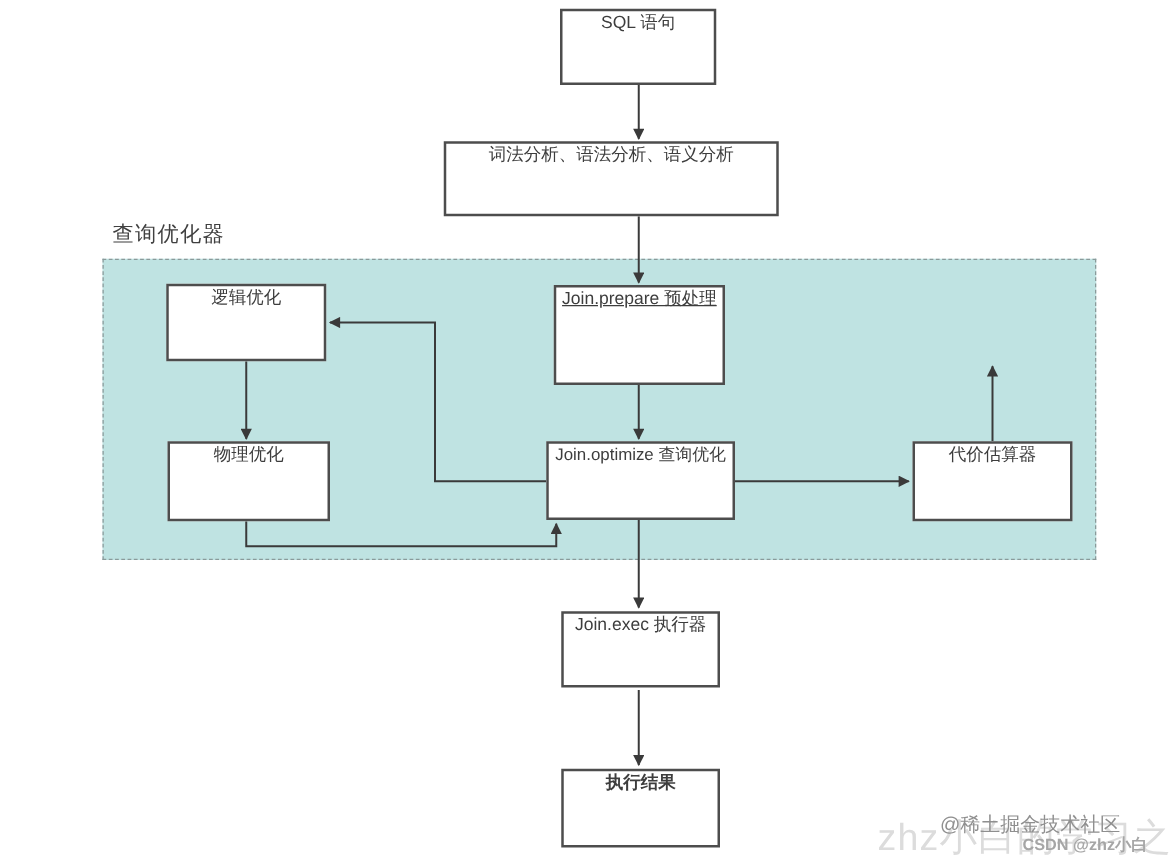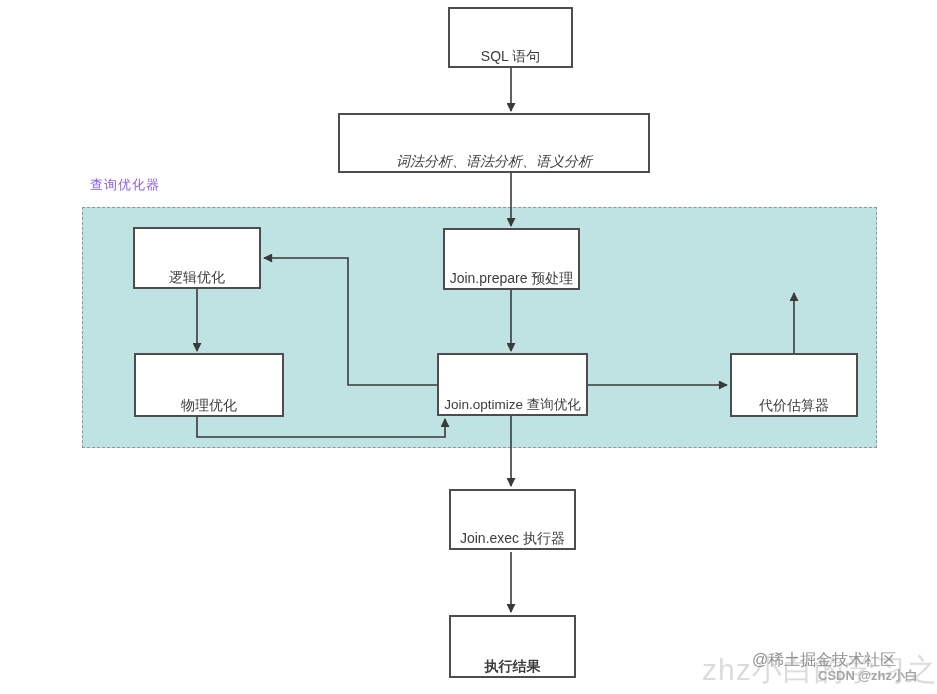--- a/index.html
+++ b/index.html
@@ -13,45 +13,45 @@
   .region{
     position:absolute;
     left:82px;top:207px;width:795px;height:241px;
     background:#bfe3e2;
     border:1px dashed #8a9a9a;
     box-sizing:border-box;
   }
   .region-label{
     position:absolute;
     left:90px;top:176px;
-    font-size:13px;
-    color:#8b5cf6;
+    font-size:17px;
+    color:#404040;
     letter-spacing:1px;
   }
   .edges{
     position:absolute;left:0;top:0;
     pointer-events:none;
   }
   .node{
     position:absolute;
     background:#ffffff;
     border:2px solid #4d4d4d;
     box-sizing:border-box;
-    display:flex;align-items:flex-end;justify-content:center;
+    display:flex;align-items:flex-start;justify-content:center;
     font-size:14px;
     color:#3d3d3d;
     text-align:center;
     white-space:nowrap;
   }
   #n-sql     {left:448px;top:7px;  width:125px;height:61px;}
-  #n-parse   {left:338px;top:113px;width:312px;height:60px;font-style:italic;}
-  #n-prepare {left:443px;top:228px;width:137px;height:62px;}
+  #n-parse   {left:355px;top:113px;width:268px;height:60px;}
+  #n-prepare {left:443px;top:228px;width:137px;height:80px;text-decoration:underline;}
   #n-logical {left:133px;top:227px;width:128px;height:62px;}
   #n-stats   {left:730px;top:228px;width:127px;height:62px;}
-  #n-physical{left:134px;top:353px;width:150px;height:64px;}
+  #n-physical{left:134px;top:353px;width:130px;height:64px;}
   #n-optimize{left:437px;top:353px;width:151px;height:63px;font-size:13.5px;}
   #n-cost    {left:730px;top:353px;width:128px;height:64px;}
   #n-exec    {left:449px;top:489px;width:127px;height:61px;}
   #n-result  {left:449px;top:615px;width:127px;height:63px;font-weight:bold;}
 
   .wm-large{
     position:absolute;
     left:702px;top:650px;
     font-size:30px;
     color:#dcdcdc;

